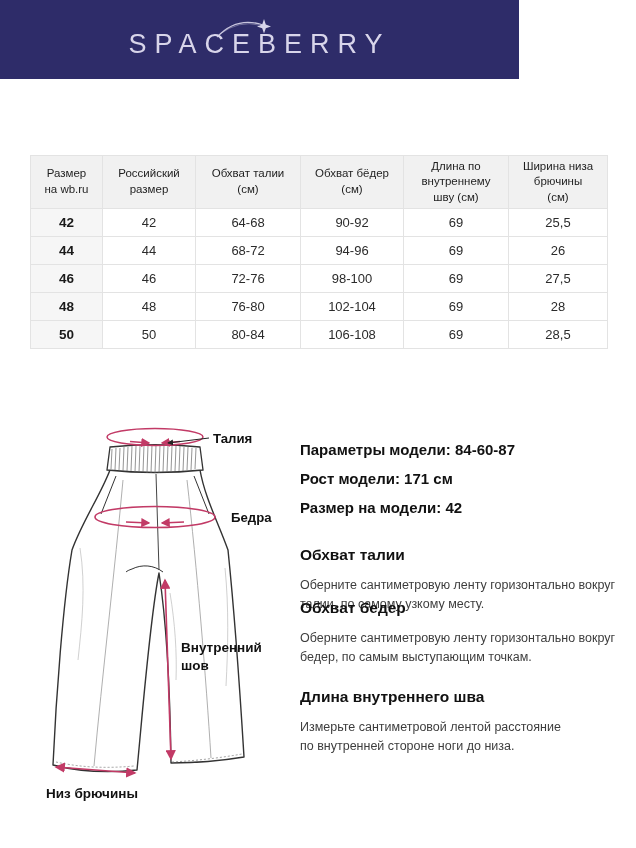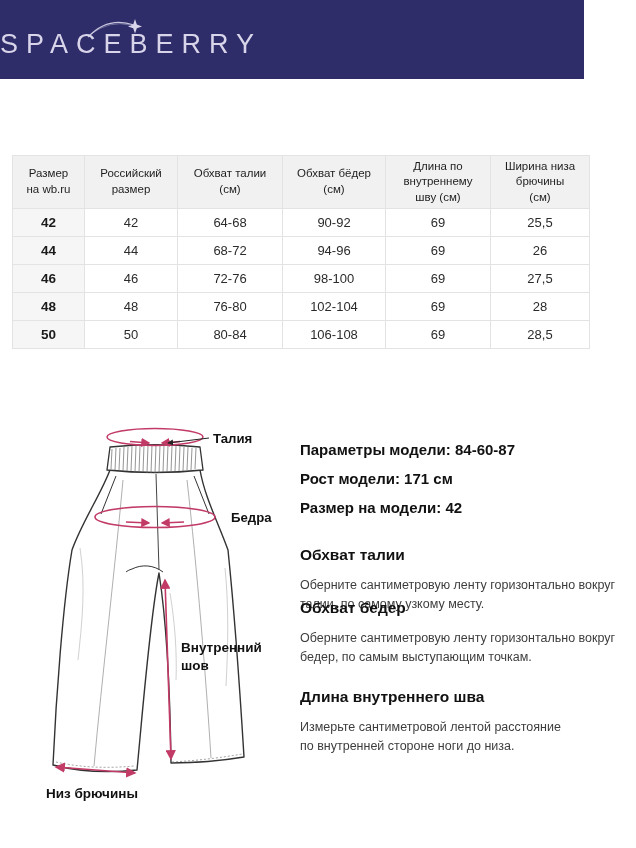--- a/index.html
+++ b/index.html
@@ -4,31 +4,31 @@
 <style>
   * { margin:0; padding:0; box-sizing:border-box; }
   html,body { background:#ffffff; }
   .page {
     position:relative; width:636px; height:848px; background:#ffffff;
     font-family:"Liberation Sans", sans-serif; overflow:hidden;
   }
 
   
   .brand-header {
-    position:absolute; left:0; top:0; width:584px; height:79px;
-    background:#2e2c69; display:flex; align-items:center; 
+    position:absolute; left:0; top:0; width:519px; height:79px;
+    background:#2e2c69; display:flex; align-items:center; justify-content:center;
   }
   .logo { position:relative; display:inline-block; padding-top:10px; }
   .logo-text {
     color:#d8d5ea; font-size:27px; letter-spacing:8px; font-weight:400; line-height:1;
   }
   .logo-star { position:absolute; left:33%; top:-8px; width:62px; height:30px; }
 
   
-  .size-table-wrap { position:absolute; left:12px; top:155px; }
+  .size-table-wrap { position:absolute; left:30px; top:155px; }
   table.size-table { border-collapse:collapse; table-layout:fixed; width:577px; }
   .size-table th, .size-table td {
     border:1px solid #e3e3e3; text-align:center; vertical-align:middle;
     color:#2b2b2b;
   }
   .size-table th {
     background:#f1f1f1; font-weight:400; font-size:11.5px; line-height:1.35;
     height:53px; white-space:pre-line; color:#1e1e1e; padding:2px 3px;
   }
   .size-table td { height:28px; font-size:13px; background:#ffffff; }

